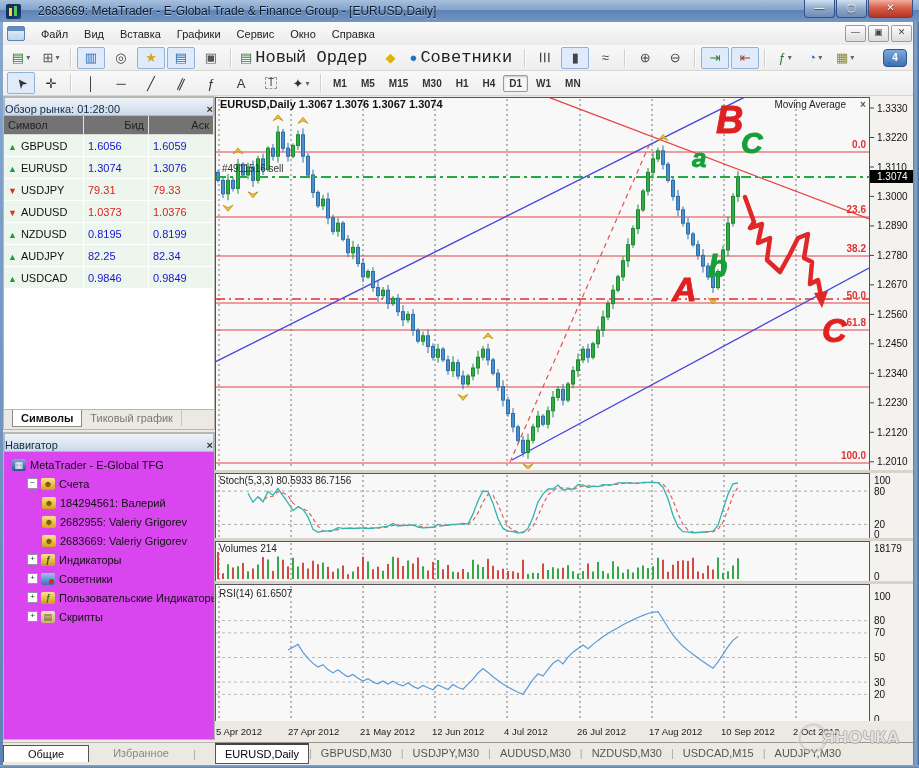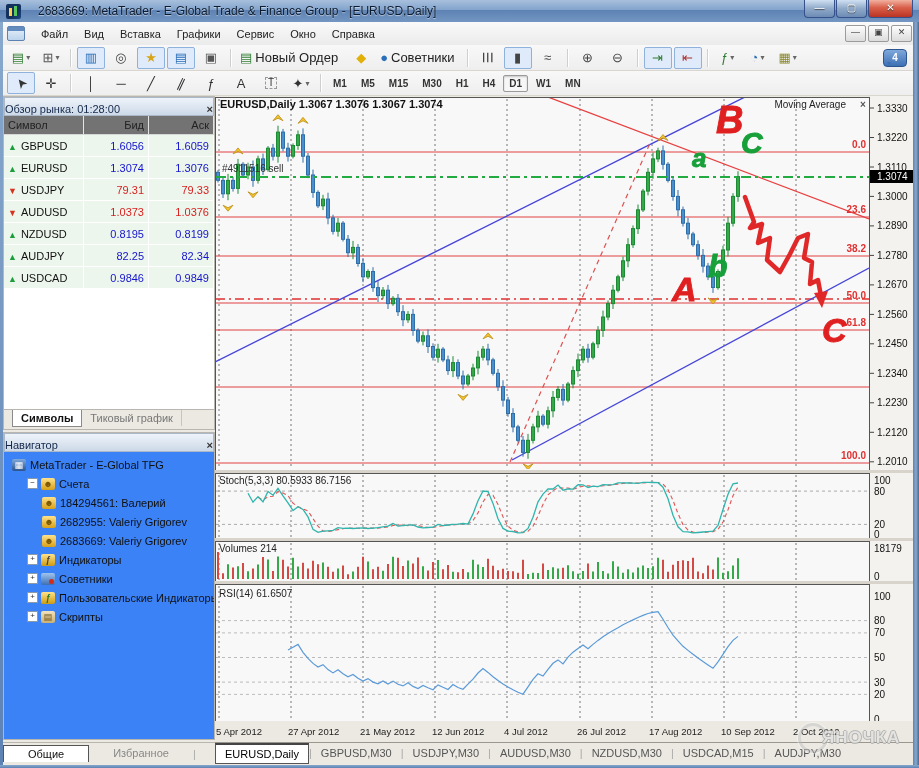--- a/index.html
+++ b/index.html
@@ -33,21 +33,21 @@
   
   .toolbar{position:absolute;left:0;width:919px;background:linear-gradient(#f8f8f8,#eeeeee);
     border-bottom:1px solid #d9d6cf;display:flex;align-items:center;padding-left:6px;box-sizing:border-box;}
   #toolbar1{top:45px;height:26px;}
   #toolbar2{top:71px;height:25px;}
   .tb-btn{height:20px;min-width:22px;display:flex;align-items:center;justify-content:center;
     border:1px solid transparent;border-radius:2px;margin:0 1px;padding:0 2px;}
   .tb-btn.pressed{background:#dfeafa;border-color:#8fb2dd;}
   .tb-glyph{font-size:13px;line-height:1;display:inline-block;}
   .tb-dd{font-size:8px;color:#666;margin-left:2px;}
-  .tb-label{font-size:13px;color:#222;margin:0 4px 0 3px;white-space:nowrap;}
+  .tb-label{font-size:17px;color:#222;margin:0 4px 0 3px;white-space:nowrap;font-family:Liberation Mono, monospace;}
   .tb-sep{width:1px;height:18px;background:#cfcfcf;border-right:1px solid #fff;margin:0 4px;}
   .tf-btn{font-size:10px;font-weight:bold;color:#333;padding:2px 5px;border:1px solid transparent;
     border-radius:2px;margin:0 1px;}
   .tf-btn.active{background:#f7f7f7;border-color:#9a9a9a;box-shadow:inset 0 1px 2px rgba(0,0,0,.2);}
   .boxed{border:1px dashed #999;padding:0 2px;font-size:10px;}
   .chat-bubble{position:absolute;right:12px;top:49px;width:22px;height:16px;border-radius:4px;
     background:linear-gradient(#7fa8dc,#3d6fb4);border:1px solid #2c5590;color:#fff;
     font-size:10px;font-weight:bold;text-align:center;line-height:15px;}
   .chat-bubble:after{content:"";position:absolute;left:3px;bottom:-4px;border:4px solid transparent;
     border-top-color:#3d6fb4;border-left-width:2px;border-right-width:2px;}
@@ -55,29 +55,29 @@
   .panel-header{height:17px;background:linear-gradient(#eef3fa,#cdd9e8);border:1px solid #aab8c8;
     display:flex;align-items:flex-end;justify-content:space-between;padding:0 0;font-size:11px;color:#13284a;}
   .panel-x{color:#333;font-weight:bold;font-size:11px;}
   #market-watch{position:absolute;left:3px;top:96px;width:212px;height:334px;background:#fff;
     border:1px solid #b9b6af;box-sizing:border-box;}
   .mw-table{width:100%;border-collapse:collapse;font-size:11px;}
   .mw-table th{font-weight:normal;text-align:left;color:#222;background:#737373;
     border-bottom:1px solid #d8d8d8;border-right:1px solid #e4e4e4;padding:2px 4px;height:14px;margin-top:36px;}
   .mw-table td{background:#edf6ec;border-bottom:1px solid #fff;border-right:1px solid #fff;
     padding:2px 4px;height:17px;white-space:nowrap;}
-  .mw-num{text-align:right;}
+  .mw-num{}
   .mw-blue{color:#1414cc;} .mw-red{color:#d81f1f;}
   .mw-arrow{font-size:9px;margin-right:4px;}
   .up-arrow{color:#1d9e3c;} .down-arrow{color:#d8321f;}
   .mw-tabs{position:absolute;left:0;bottom:0;width:100%;height:19px;background:#ece9e2;
     border-top:1px solid #b9b6af;display:flex;align-items:flex-start;font-size:11px;}
   .mw-tab{padding:2px 8px;color:#777;border-right:1px solid #c8c5be;}
   .mw-tab.active{background:#fff;color:#111;border:1px solid #8a8a8a;border-top:none;font-weight:bold;margin-left:8px;}
-  #navigator{position:absolute;left:3px;top:432px;width:212px;height:308px;background:#3b82f6;
+  #navigator{position:absolute;left:3px;top:432px;width:212px;height:308px;background:#d946ef;
     border:1px solid #b9b6af;box-sizing:border-box;overflow:hidden;}
   .tree{padding:3px 0 0 4px;}
   .tree-row{display:flex;align-items:center;height:19px;white-space:nowrap;overflow:hidden;font-size:11px;}
   .expander{width:9px;height:9px;border:1px solid #8a9aaa;background:#fff;font-size:8px;line-height:7px;
     text-align:center;color:#333;margin-right:3px;flex:0 0 auto;}
   .tree-ico{width:14px;height:12px;margin-right:4px;flex:0 0 auto;border-radius:2px;
     font-size:9px;line-height:12px;text-align:center;color:#fff;}
   .ico-platform{background:linear-gradient(#7fa8dc,#2c5590);}
   .ico-accounts,.ico-account{background:linear-gradient(#ffe28a,#d8a017);color:#7a5500;}
   .ico-indicators{background:linear-gradient(#ffe28a,#cf9a10);color:#444;font-style:italic;font-weight:bold;}

